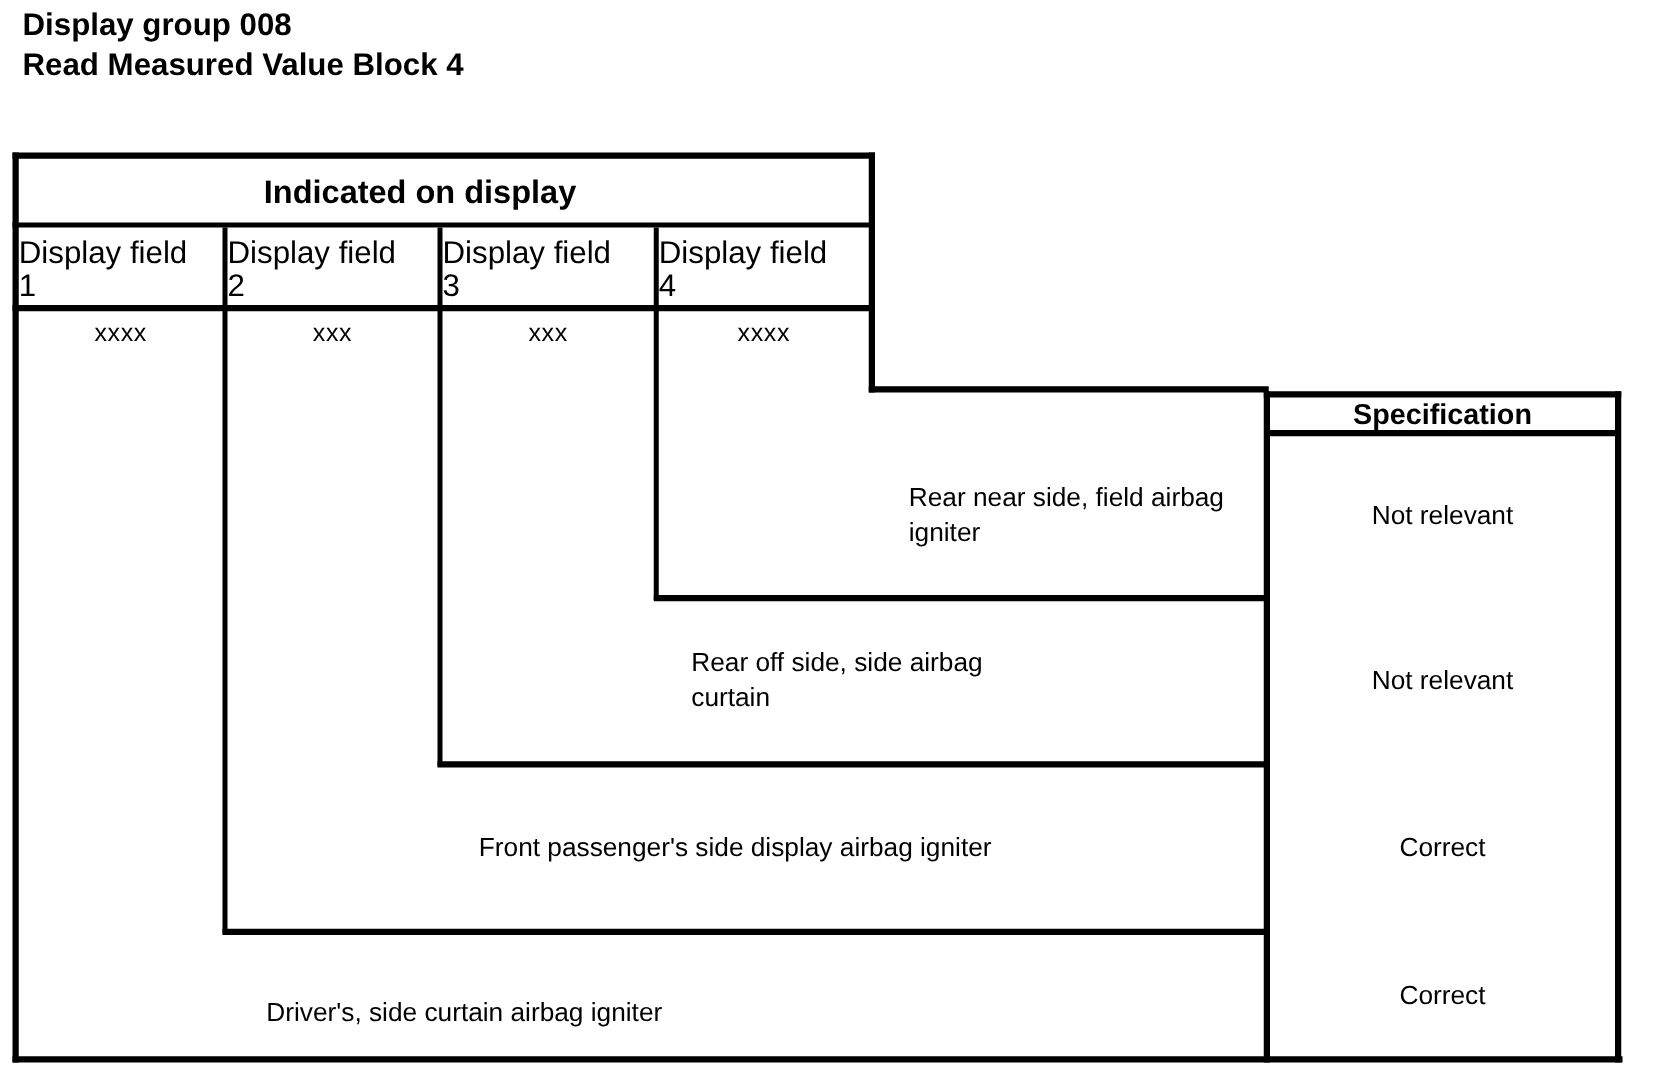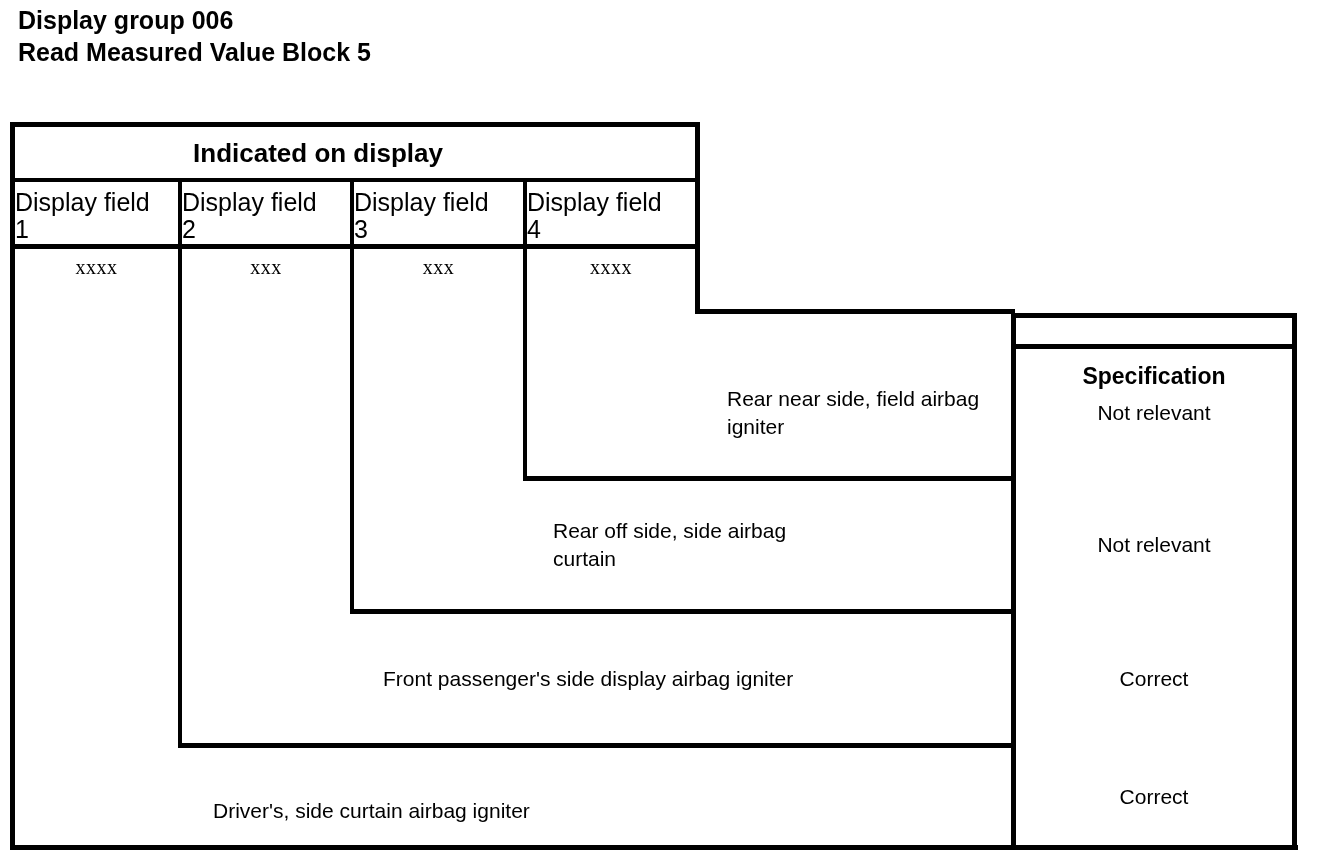--- a/index.html
+++ b/index.html
@@ -56,41 +56,40 @@
   .cell.midleft { align-items: center; justify-content: flex-start; text-align: left; }
   .cell.topcenter { align-items: flex-start; justify-content: center; text-align: center; }
 
   .band-title {
     font-size: 26px;
     font-weight: bold;
   }
   .spec-title {
     font-size: 23px;
     font-weight: bold;
-    margin-top: 45px;
   }
   .colhead {
     font-size: 25px;
     line-height: 27px;
   }
   .xval {
     font-size: 20px;
-    font-family: Liberation Serif, serif;
+    font-family: Liberation Sans, sans-serif;
     letter-spacing: 0.5px;
   }
   .label-text { padding-left: 2px; }
 </style>
 </head>
 <body>
 
 <div id="page">
 
   <div class="title-block">
-    <div class="title-line">Display group 006</div>
-    <div class="title-line">Read Measured Value Block 5</div>
+    <div class="title-line">Display group 008</div>
+    <div class="title-line">Read Measured Value Block 4</div>
   </div>
 
   <div>
 
     <div class="hline" style="left:10px; top:122px; width:690px; height:5px;"></div>
     <div class="hline" style="left:10px; top:178px; width:690px; height:4px;"></div>
     <div class="hline" style="left:10px; top:244px; width:690px; height:5px;"></div>
     <div class="hline" style="left:695px; top:309px; width:320px; height:5px;"></div>
 
     <div class="vline" style="left:10px; top:122px; width:5px; height:728px;"></div>
@@ -103,21 +102,21 @@
     <div class="hline" style="left:523px; top:476px; width:492px; height:5px;"></div>
     <div class="hline" style="left:350px; top:609px; width:665px; height:5px;"></div>
     <div class="hline" style="left:178px; top:743px; width:837px; height:5px;"></div>
     <div class="hline" style="left:10px; top:845px; width:1288px; height:5px;"></div>
 
     <div class="vline" style="left:1011px; top:313px; width:5px; height:537px;"></div>
     <div class="vline" style="left:1292px; top:313px; width:5px; height:537px;"></div>
     <div class="hline" style="left:1011px; top:313px; width:286px; height:5px;"></div>
     <div class="hline" style="left:1016px; top:344px; width:276px; height:5px;"></div>
 
-    <div class="cell center band-title" style="left:14px; top:127px; width:608px; height:51px;">
+    <div class="cell center band-title" style="left:32px; top:127px; width:608px; height:51px;">
       <span>Indicated on display</span>
     </div>
 
     <div class="cell topcenter colhead" style="left:15px; top:184px; width:163px; height:60px; flex-direction:column; padding-top:4px;">
       <span>Display field</span>
       <span>1</span>
     </div>
     <div class="cell topcenter colhead" style="left:182px; top:184px; width:168px; height:60px; flex-direction:column; padding-top:4px;">
       <span>Display field</span>
       <span>2</span>

